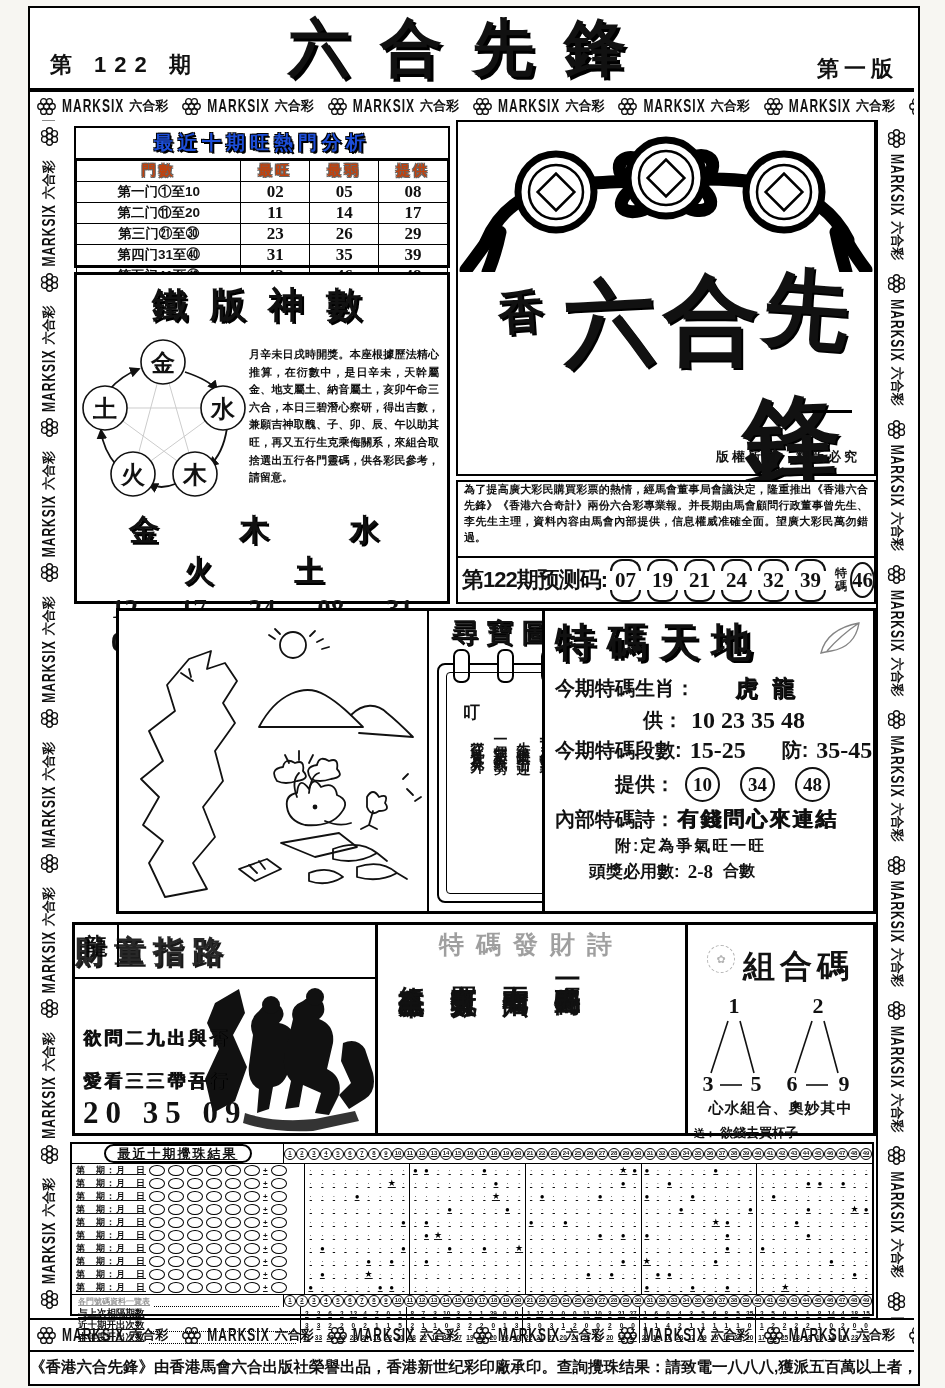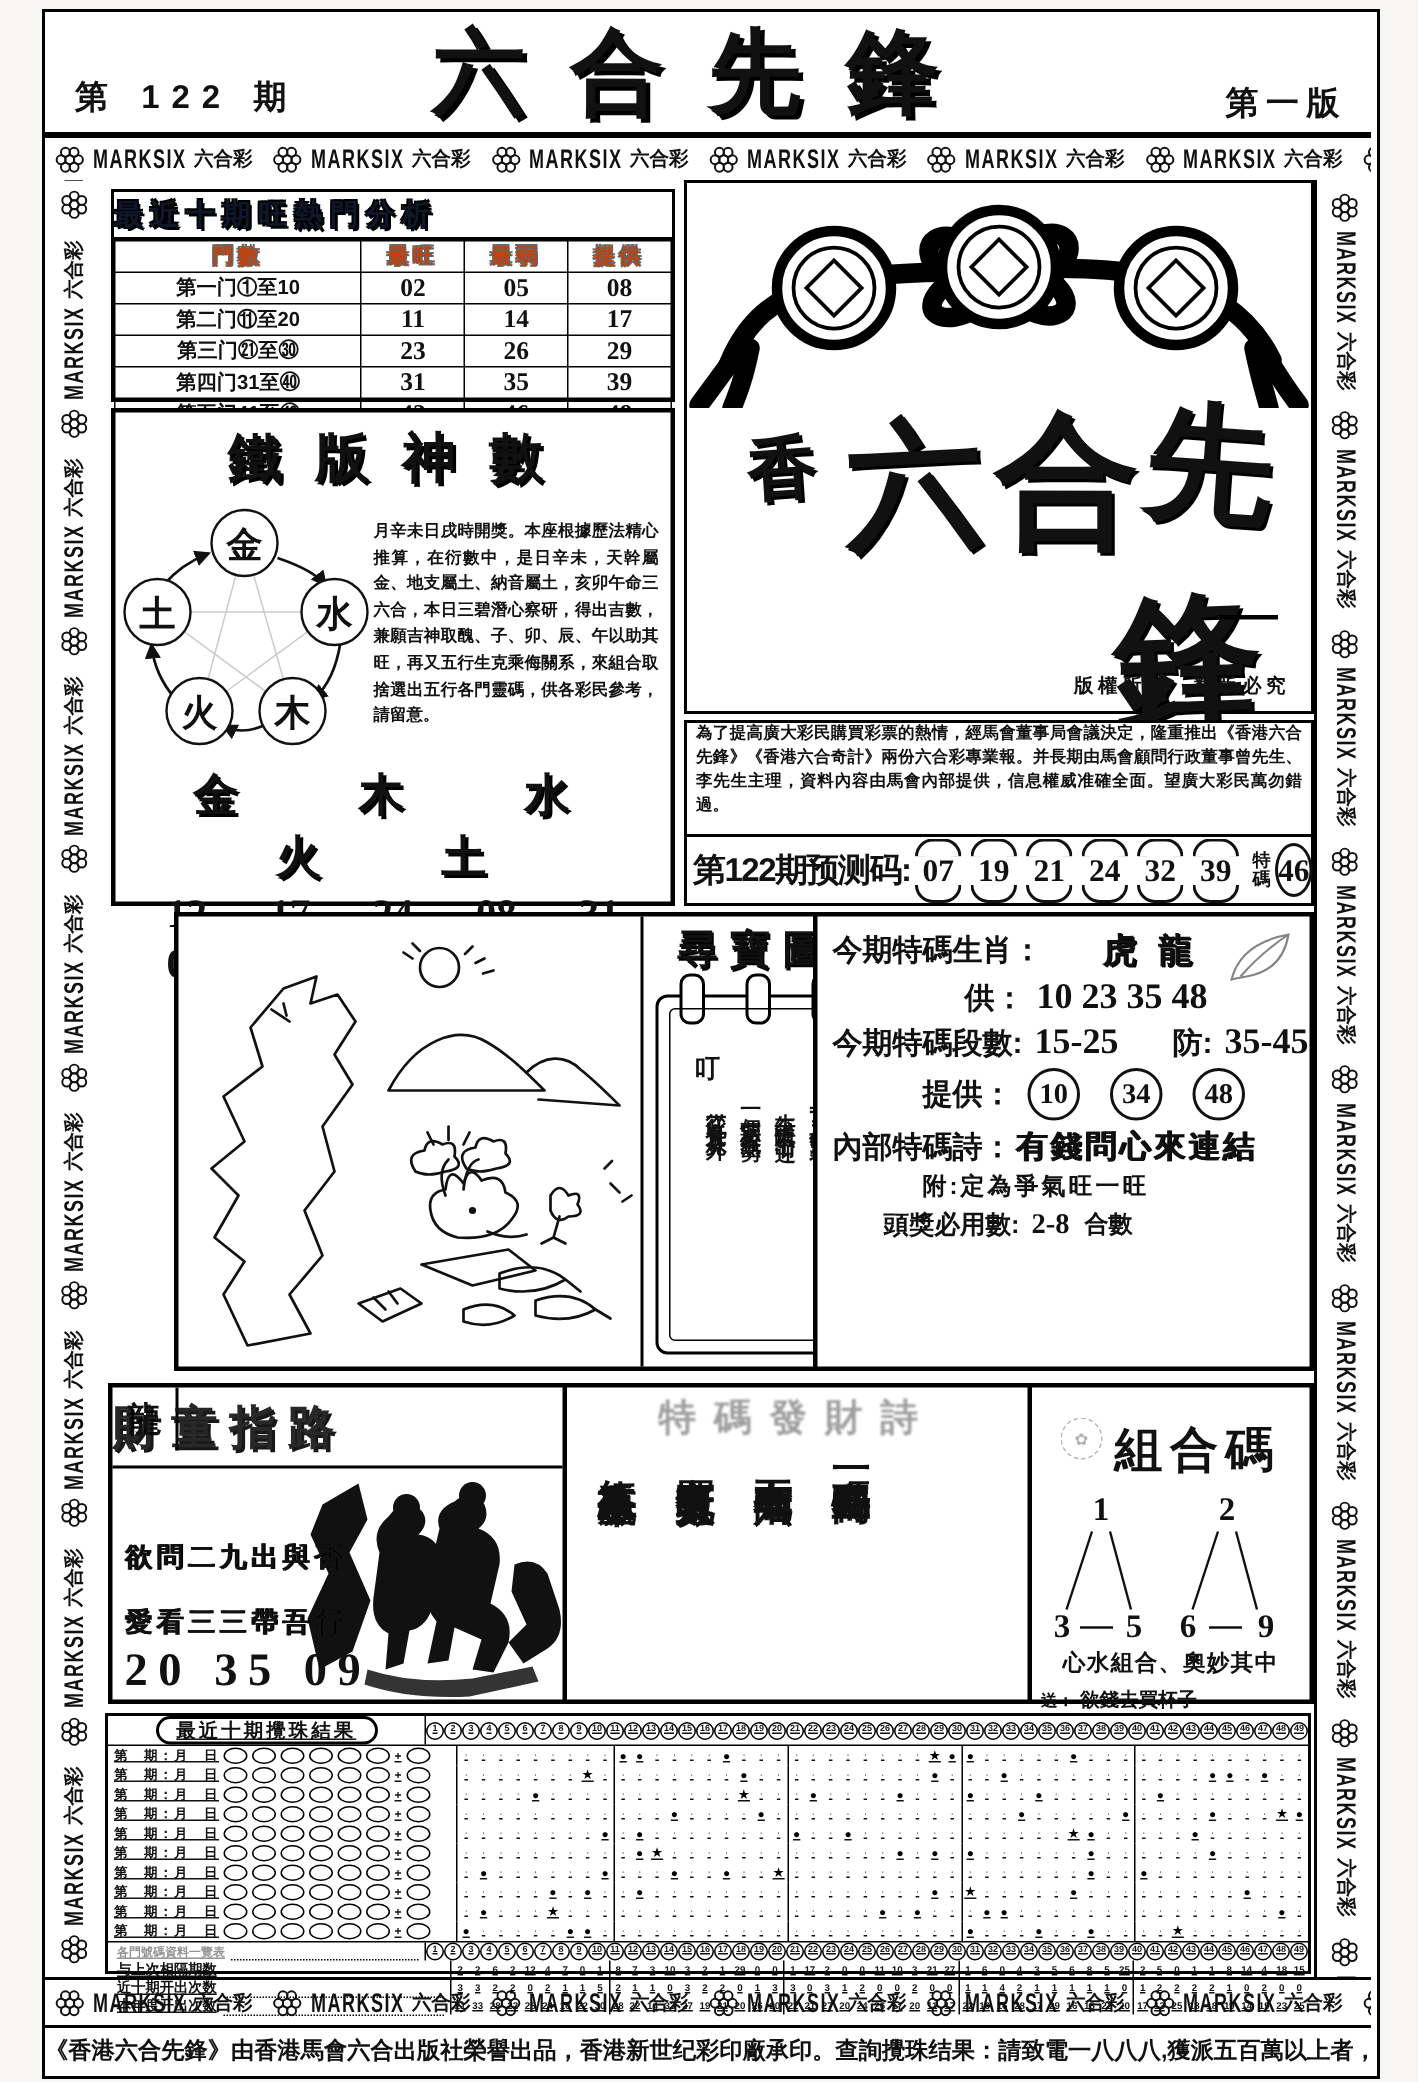--- a/index.html
+++ b/index.html
@@ -28,22 +28,22 @@
   .strip-item{display:flex;align-items:center;gap:5px;flex:0 0 auto;}
   .brand-en{display:inline-block;font-size:12px;font-weight:700;letter-spacing:1px;transform:scaleY(1.5);}
   .brand-cn{font-size:13px;font-weight:700;}
 
   
   .content{position:absolute;left:68px;top:120px;width:808px;height:1198px;background:#fff;}
   .box{position:absolute;border:2px solid #000;background:#fff;box-sizing:border-box;}
 
   
   .hot-box{left:6px;top:6px;width:376px;height:142px;}
-  .hot-title{text-align:left;font-size:19px;font-weight:900;letter-spacing:5px;border-bottom:2px solid #000;
-        padding:2px 0;color:#0f172a;text-shadow:-1px -1px 0 #000,1px -1px 0 #000,-1px 1px 0 #000,1px 1px 0 #000,2px 2px 0 #000;}
+  .hot-title{text-align:center;font-size:19px;font-weight:900;letter-spacing:5px;border-bottom:2px solid #000;
+        padding:2px 0;color:#1d4ed8;text-shadow:-1px -1px 0 #000,1px -1px 0 #000,-1px 1px 0 #000,1px 1px 0 #000,2px 2px 0 #000;}
   .hot-table{width:100%;border-collapse:collapse;}
   .hot-table td,.hot-table th{border:1px solid #000;text-align:center;padding:0;height:20px;}
   .hot-table th{font-size:14px;color:#c2410c;font-weight:700;letter-spacing:3px;
         text-shadow:-1px -1px 0 #666,1px -1px 0 #666,-1px 1px 0 #666,1px 1px 0 #666;}
   .hot-table .lab{font-size:13.5px;font-weight:700;letter-spacing:0;}
   .hot-table .num{font-family:"Liberation Serif",serif;font-size:17px;font-weight:700;}
 
   
   .iron-box{left:6px;top:152px;width:376px;height:332px;border-width:3px;}
   .iron-title{text-align:center;font-size:36px;font-weight:900;letter-spacing:22px;margin:6px 0 0 12px;text-shadow:2px 2px 0 #000;}
@@ -878,20 +878,21 @@
               <div>從此一見不見外</div>
             </div>
         </div>
       </div>
     </div>
 
     <div class="box special-box">
       <svg class="leaf" width="46" height="40" viewBox="0 0 46 40">
         <path d="M4,34 Q10,10 42,4 Q38,28 14,32 Q8,33 4,34 Z M42,4 Q24,16 10,32" fill="none" stroke="#333" stroke-width="1.4"></path>
       </svg>
+      <div class="sp-title">特碼天地</div>
       <div class="sp-row">
           <span class="sp-lab">今期特碼生肖：</span>
         <span class="sp-zo">虎龍</span>
         </div>
       <div class="sp-row ind1">
           <span class="sp-lab">供：</span>
         <span class="sp-val">10 23 35 48</span>
         </div>
       <div class="sp-row">
           <span class="sp-lab">今期特碼段數:</span>

